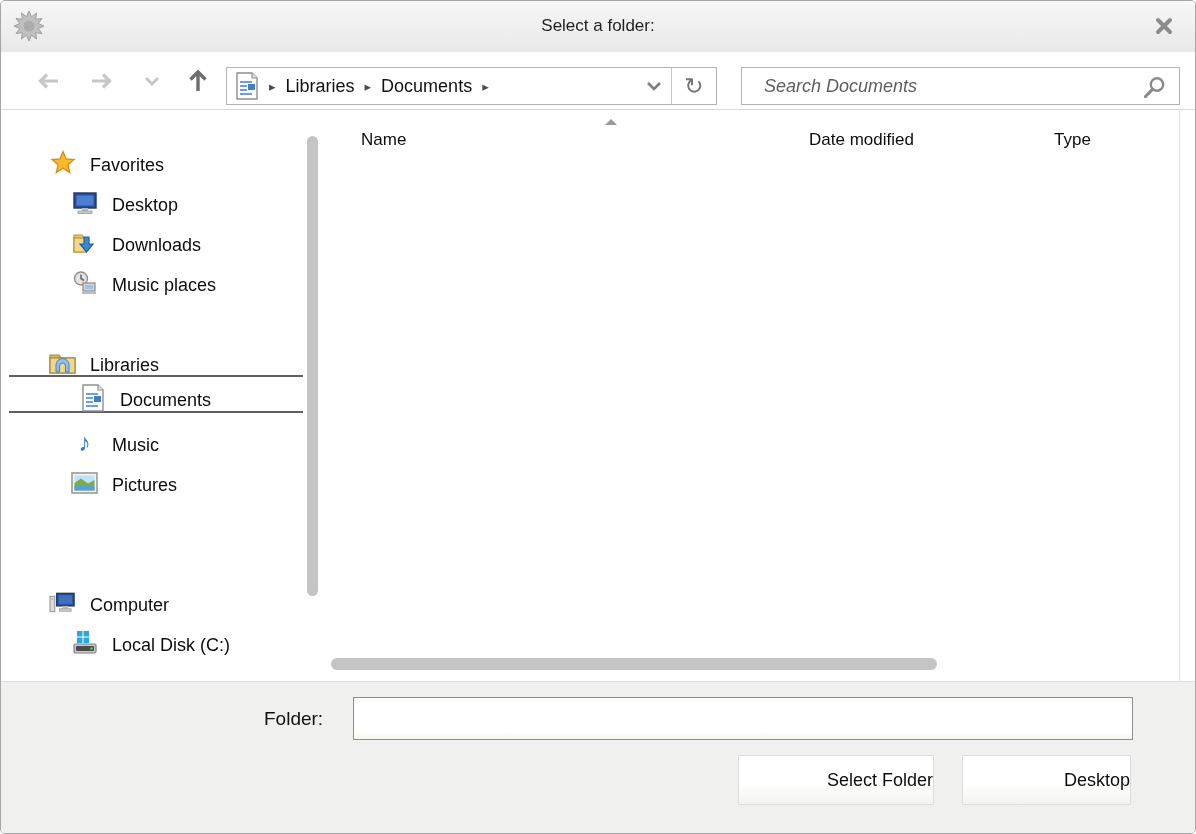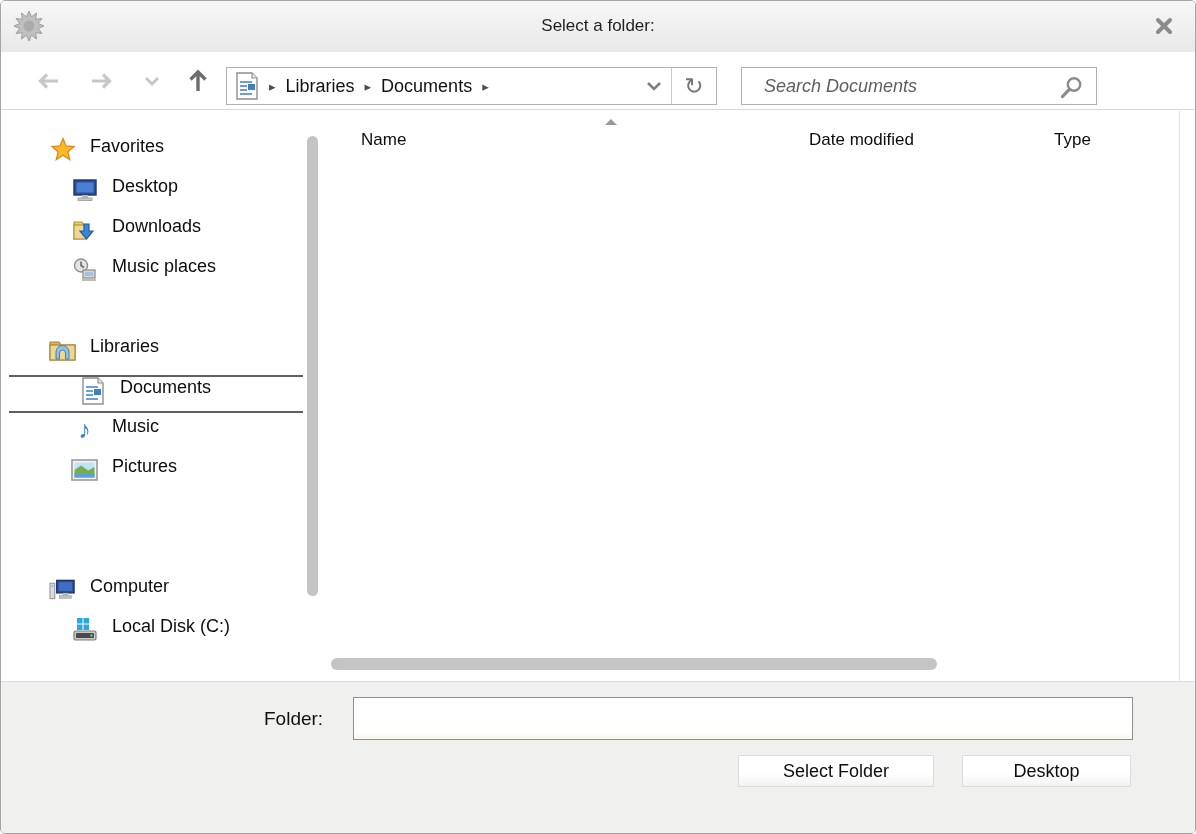--- a/index.html
+++ b/index.html
@@ -30,30 +30,30 @@
                 border:1px solid #b3b3b3; background:#fff; display:flex; align-items:center; }
   .addressbar .doc-ic { margin-left:8px; flex:0 0 auto; }
   .crumb-sep { font-size:13px; color:#4c4c4c; margin:0 10px; }
   .crumb { font-size:18px; color:#121212; cursor:pointer; }
   .addr-spacer { flex:1; }
   .addr-chev { width:34px; height:36px; display:flex; align-items:center; justify-content:center; color:#7e7e7e; }
   .addr-div { width:1px; height:36px; background:#c9c9c9; }
   .addr-refresh { width:44px; height:36px; display:flex; align-items:center; justify-content:center;
                   font-size:23px; color:#757575; }
 
-  .searchbox { position:absolute; left:740px; top:15px; width:356px; height:38px;
+  .searchbox { position:absolute; left:740px; top:15px; width:439px; height:38px;
                border:1px solid #b3b3b3; background:#fff; }
   .searchbox input { position:absolute; left:0; top:0; width:100%; height:100%; border:0; outline:none;
                      padding:0 46px 0 22px; font-size:18px; font-family:"Liberation Sans",sans-serif; color:#222; }
   .searchbox input::placeholder { font-style:italic; color:#5e5e5e; opacity:1; }
   .search-ic { position:absolute; right:12px; top:7px; }
 
   
   .sidebar { position:absolute; left:0; top:110px; width:302px; height:570px; background:#fff; }
-  .srow { position:absolute; left:0; right:0; height:40px; display:flex; align-items:flex-start; cursor:pointer; }
+  .srow { position:absolute; left:0; right:0; height:40px; display:flex; align-items:flex-end; cursor:pointer; }
   .srow .ic { width:27px; height:27px; flex:0 0 auto; display:flex; align-items:center; justify-content:center; }
   .srow.group .ic { margin-left:48px; }
   .srow.child .ic { margin-left:70px; }
   .srow .lbl { margin-left:14px; font-size:18px; color:#0d0d0d; white-space:nowrap; }
   .srow.selected { left:8px; height:38px; border-top:2px solid #5f5f5f; border-bottom:2px solid #5f5f5f; }
   .note-glyph { font-size:25px; color:#2e7ed6; line-height:1; }
 
   .v-scroll { position:absolute; left:306px; top:135px; width:11px; height:460px;
               background:#c4c4c4; border-radius:6px; }
 
@@ -68,23 +68,23 @@
   .h-scroll { position:absolute; left:330px; top:657px; width:606px; height:12px;
               background:#c4c4c4; border-radius:6px; }
 
   
   .footer { position:absolute; left:0; top:680px; right:0; height:154px;
             background:#f0f0ee; border-top:1px solid #dddddb; }
   .folder-lbl { position:absolute; left:263px; top:26px; font-size:19px; color:#111; }
   .folder-input { position:absolute; left:352px; top:15px; width:780px; height:43px;
                   border:1px solid #8f8f8f; background:linear-gradient(#ffffff 82%, #f7f7ec);
                   font-size:18px; font-family:"Liberation Sans",sans-serif; padding:0 12px; outline:none; }
-  .btn { position:absolute; top:73px; height:32px; background:linear-gradient(#ffffff 55%, #f3f3f1);
+  .btn { position:absolute; top:73px; height:50px; background:linear-gradient(#ffffff 55%, #f3f3f1);
          border:1px solid #dcdcdc; border-radius:1px; font-size:18px; color:#0d0d0d;
-         font-family:"Liberation Sans",sans-serif; cursor:pointer; }
+         font-family:"Liberation Sans",sans-serif; cursor:pointer;text-align:right; }
   .btn-select { left:737px; width:196px; }
   .btn-cancel { left:961px; width:169px; }
 
   svg { display:block; }
 </style>
 </head>
 <body>
 
 <div class="window">
 

